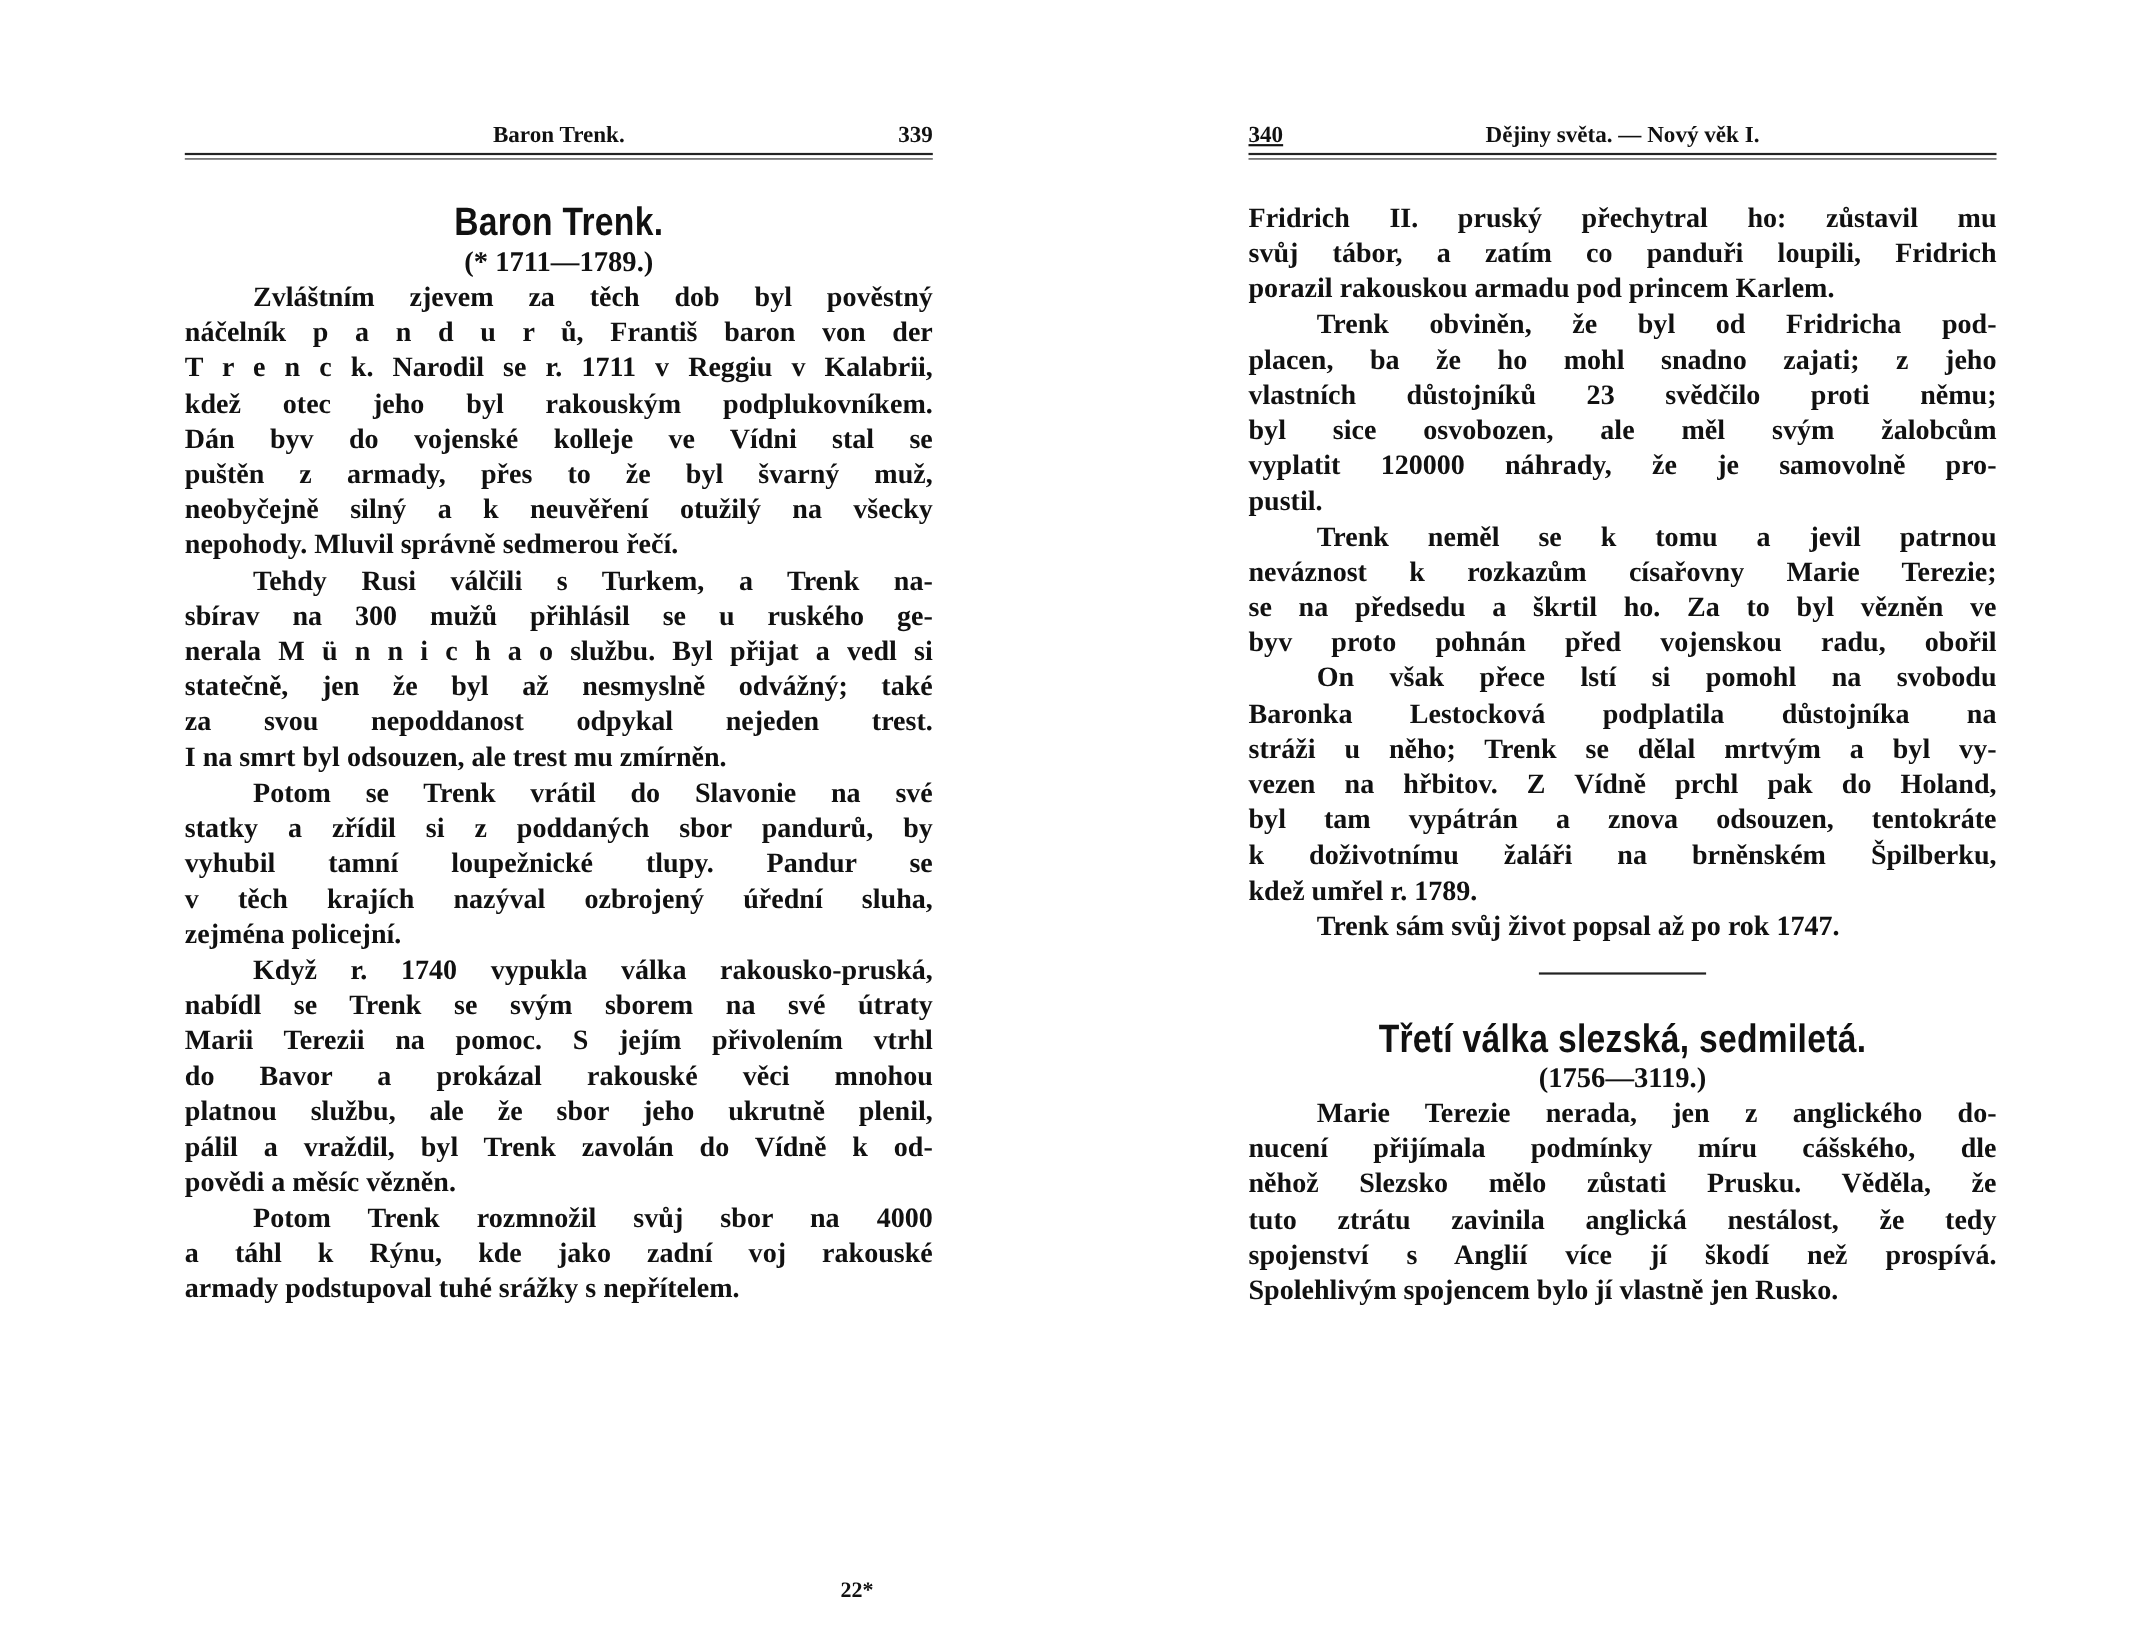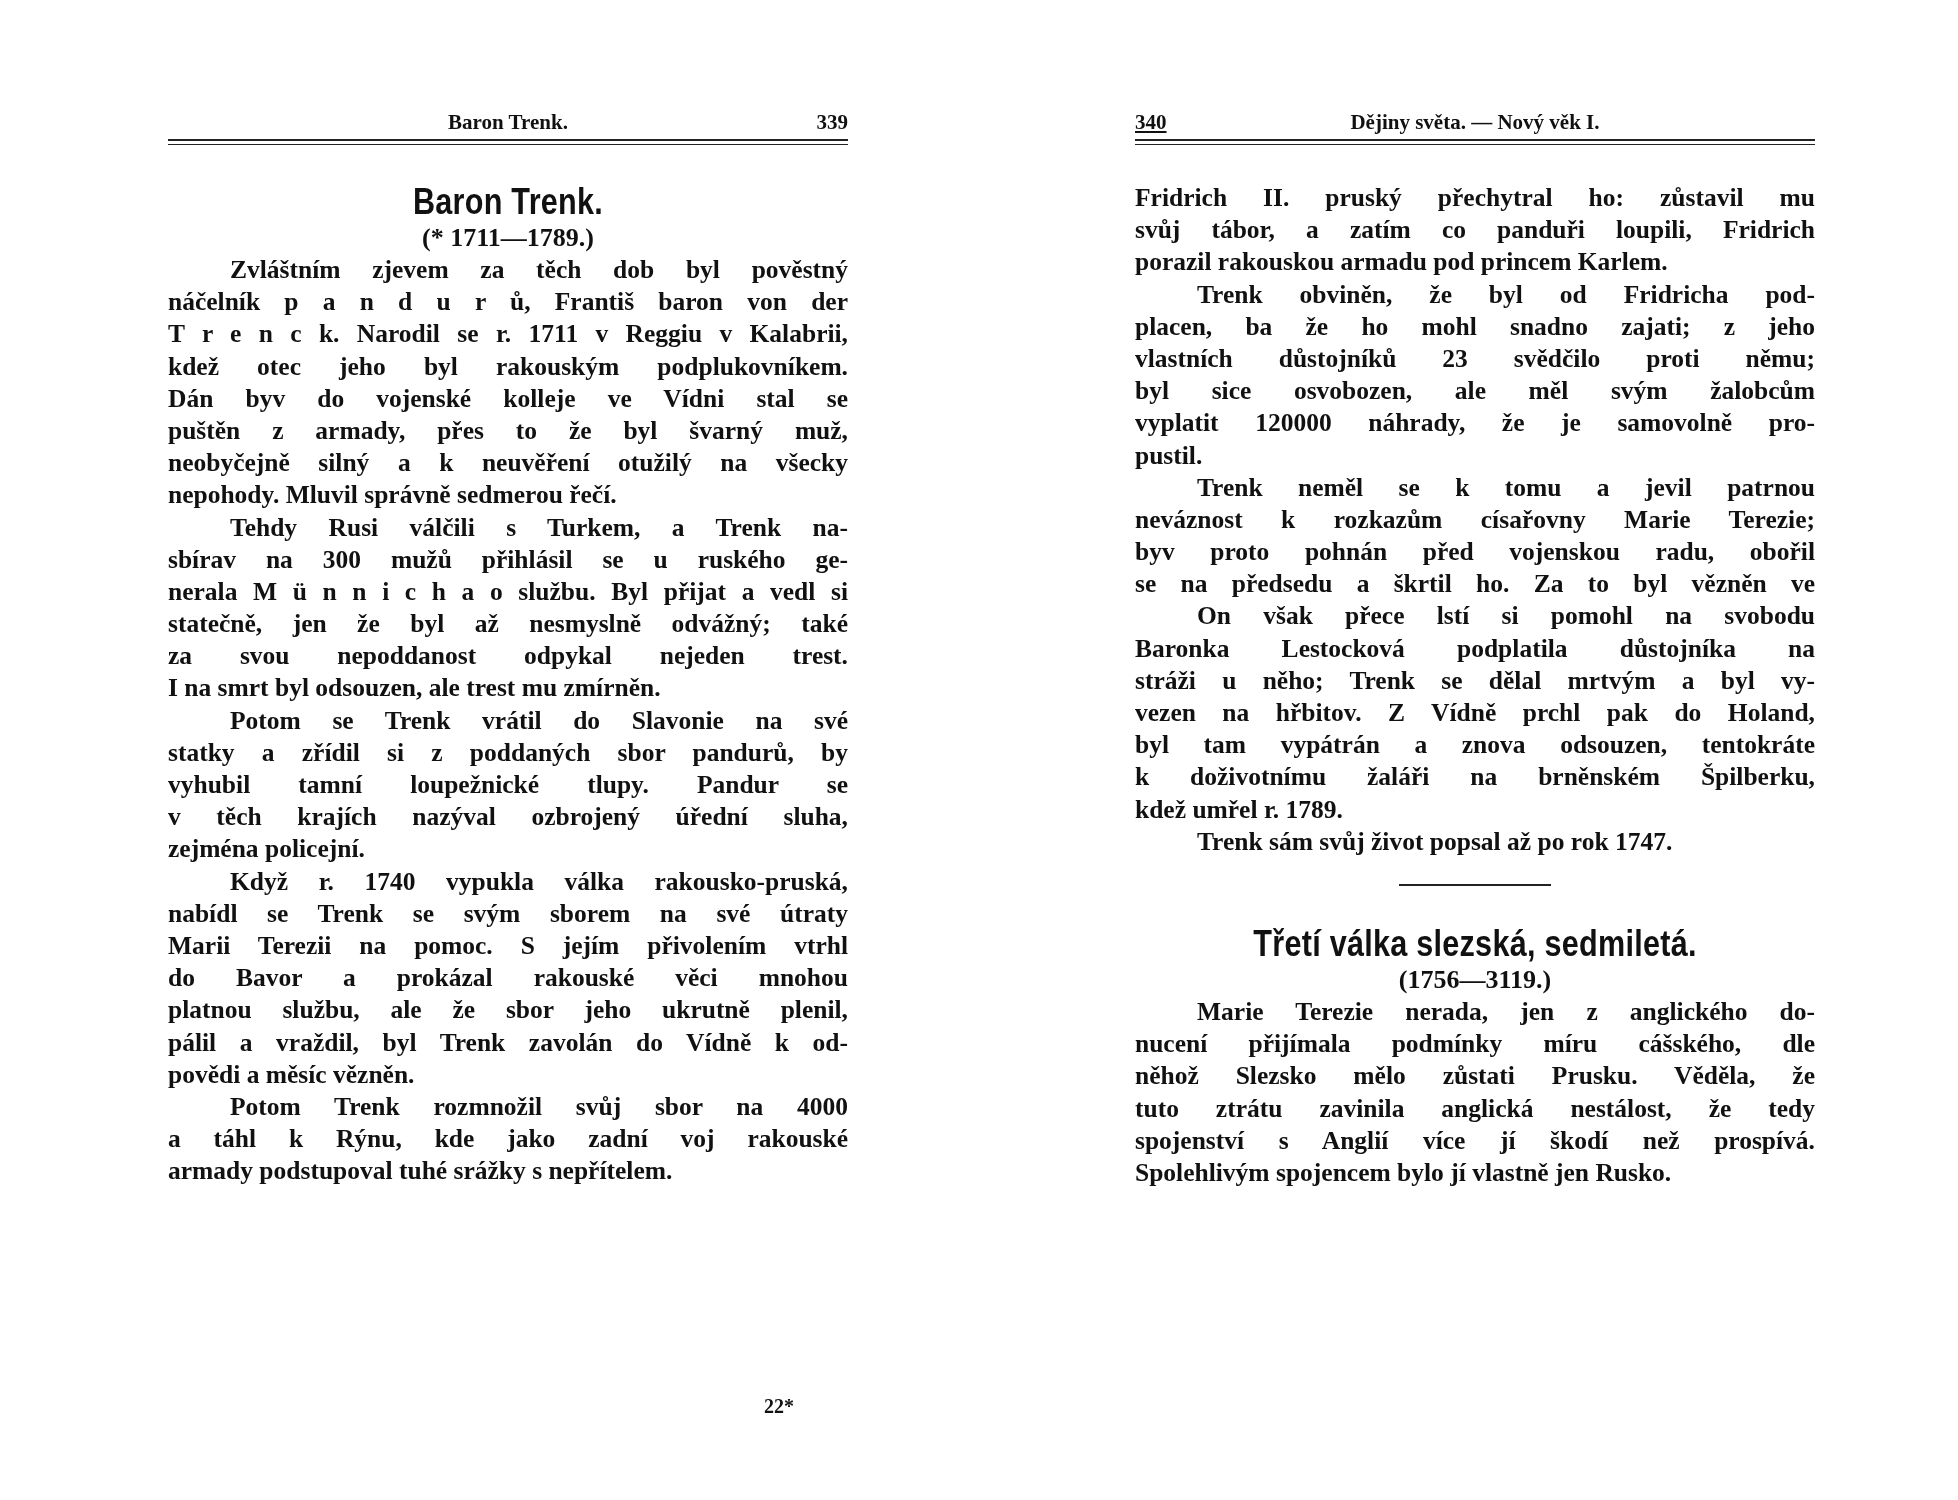--- a/index.html
+++ b/index.html
@@ -21,21 +21,21 @@
   #left-page .body { top:182px; }
   #right-page .body { top:182px; }
   .line { display:block; white-space:nowrap; text-align-last:justify; text-align:justify; height:32.2px; }
   .line.last { text-align-last:left; }
   .line.indent { padding-left:62px; }
   .heading { text-align:center; font-family:"Liberation Sans", "DejaVu Sans", sans-serif;
              font-size:36px; font-weight:bold; line-height:40px; margin:0; letter-spacing:0.3px;
              transform:scaleX(0.85); }
   .subhead { text-align:center; font-weight:bold; font-size:26px; line-height:32px; }
   .sep { width:152px; margin:26px auto 38px auto; border-top:2px solid #222; height:0; }
-  .footer-sig { position:absolute; top:1395px; left:596px; font-size:20px; font-weight:bold; }
+  .footer-sig { position:absolute; top:1435px; left:596px; font-size:20px; font-weight:bold; }
 </style>
 </head>
 <body>
 
 <div class="page" id="left-page">
   <div class="running-head">
     <span class="title">Baron Trenk.</span>
     <span class="pnum">339</span>
   </div>
   <div class="rule r1"></div>
@@ -91,22 +91,22 @@
         <span class="line">svůj tábor, a zatím co panduři loupili, Fridrich</span>
         <span class="line last">porazil rakouskou armadu pod princem Karlem.</span>
         <span class="line indent">Trenk obviněn, že byl od Fridricha pod-</span>
         <span class="line">placen, ba že ho mohl snadno zajati; z jeho</span>
         <span class="line">vlastních důstojníků 23 svědčilo proti němu;</span>
         <span class="line">byl sice osvobozen, ale měl svým žalobcům</span>
         <span class="line">vyplatit 120000 náhrady, že je samovolně pro-</span>
         <span class="line last">pustil.</span>
         <span class="line indent">Trenk neměl se k tomu a jevil patrnou</span>
         <span class="line">neváznost k rozkazům císařovny Marie Terezie;</span>
+        <span class="line">se na předsedu a škrtil ho. Za to byl vězněn ve</span>
         <span class="line">byv proto pohnán před vojenskou radu, obořil</span>
-        <span class="line">se na předsedu a škrtil ho. Za to byl vězněn ve</span>
         <span class="line indent">On však přece lstí si pomohl na svobodu</span>
         <span class="line">Baronka Lestocková podplatila důstojníka na</span>
         <span class="line">stráži u něho; Trenk se dělal mrtvým a byl vy-</span>
         <span class="line">vezen na hřbitov. Z Vídně prchl pak do Holand,</span>
         <span class="line">byl tam vypátrán a znova odsouzen, tentokráte</span>
         <span class="line">k doživotnímu žaláři na brněnském Špilberku,</span>
         <span class="line last">kdež umřel r. 1789.</span>
         <span class="line indent last">Trenk sám svůj život popsal až po rok 1747.</span>
       </div>
     <div class="sep"></div>

